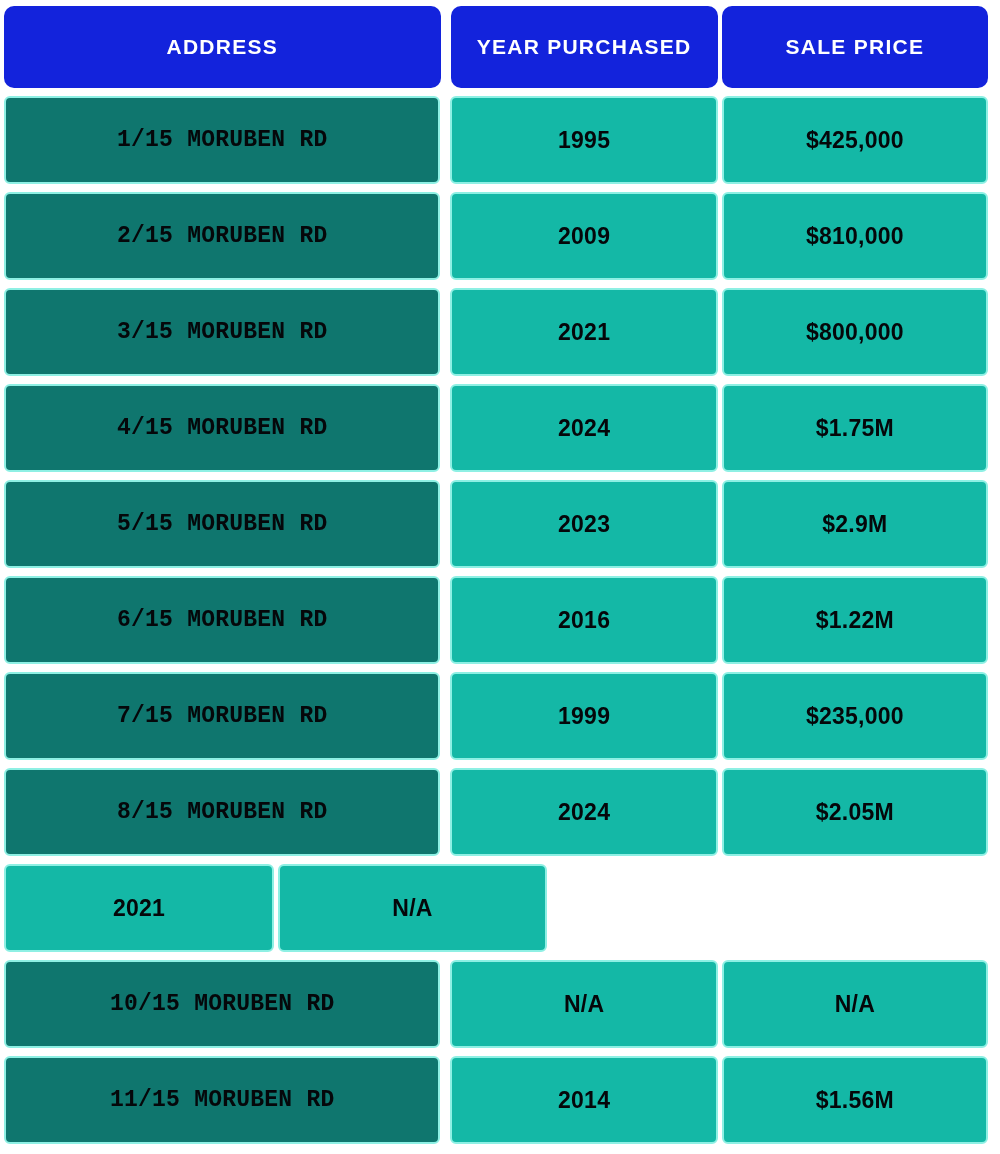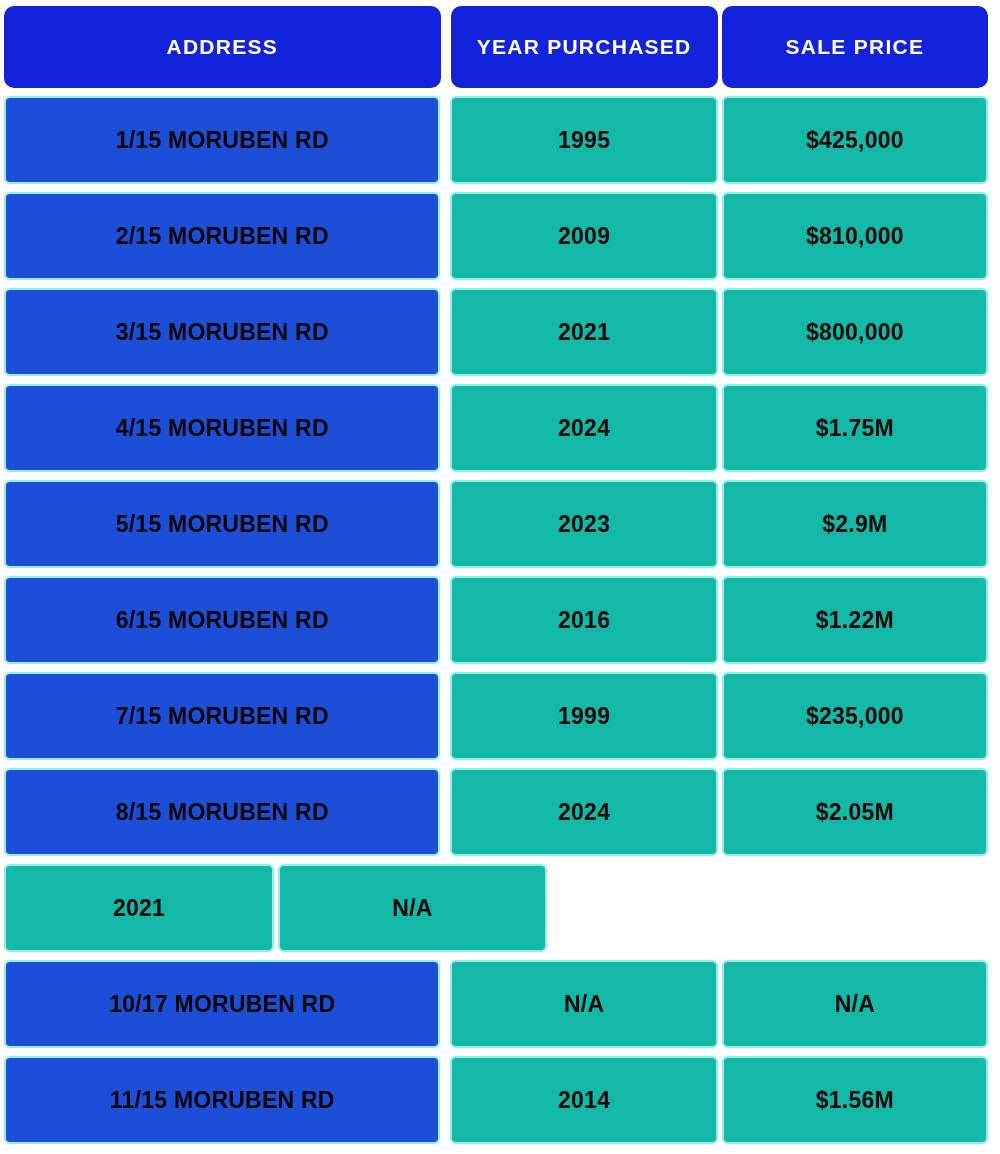--- a/index.html
+++ b/index.html
@@ -64,21 +64,22 @@
   .body-cell {
     height: 88px;
     border: 2px solid #8ef0e4;
     border-radius: 6px;
     color: #05070a;
     font-weight: 700;
     font-size: 23px;
     letter-spacing: 0.01em;
   }
   .body-cell.address-cell {
-    background: #1d4ed8;
+    background: #0f766e;
+    font-family: Liberation Mono, monospace;
   }
   .body-cell.plain-cell {
     background: #14b8a6;
     text-align: center;
   }
 </style>
 </head>
 <body>
 
 <div class="table">
@@ -136,21 +137,21 @@
     <div class="cell body-cell plain-cell col-year">2024</div>
     <div class="cell body-cell plain-cell col-price">$2.05M</div>
   </div>
 
   <div class="row body-row">
     <div class="cell body-cell plain-cell col-year">2021</div>
     <div class="cell body-cell plain-cell col-price">N/A</div>
   </div>
 
   <div class="row body-row">
-    <div class="cell body-cell address-cell col-address">10/17 MORUBEN RD</div>
+    <div class="cell body-cell address-cell col-address">10/15 MORUBEN RD</div>
     <div class="cell body-cell plain-cell col-year">N/A</div>
     <div class="cell body-cell plain-cell col-price">N/A</div>
   </div>
 
   <div class="row body-row">
     <div class="cell body-cell address-cell col-address">11/15 MORUBEN RD</div>
     <div class="cell body-cell plain-cell col-year">2014</div>
     <div class="cell body-cell plain-cell col-price">$1.56M</div>
   </div>
 

